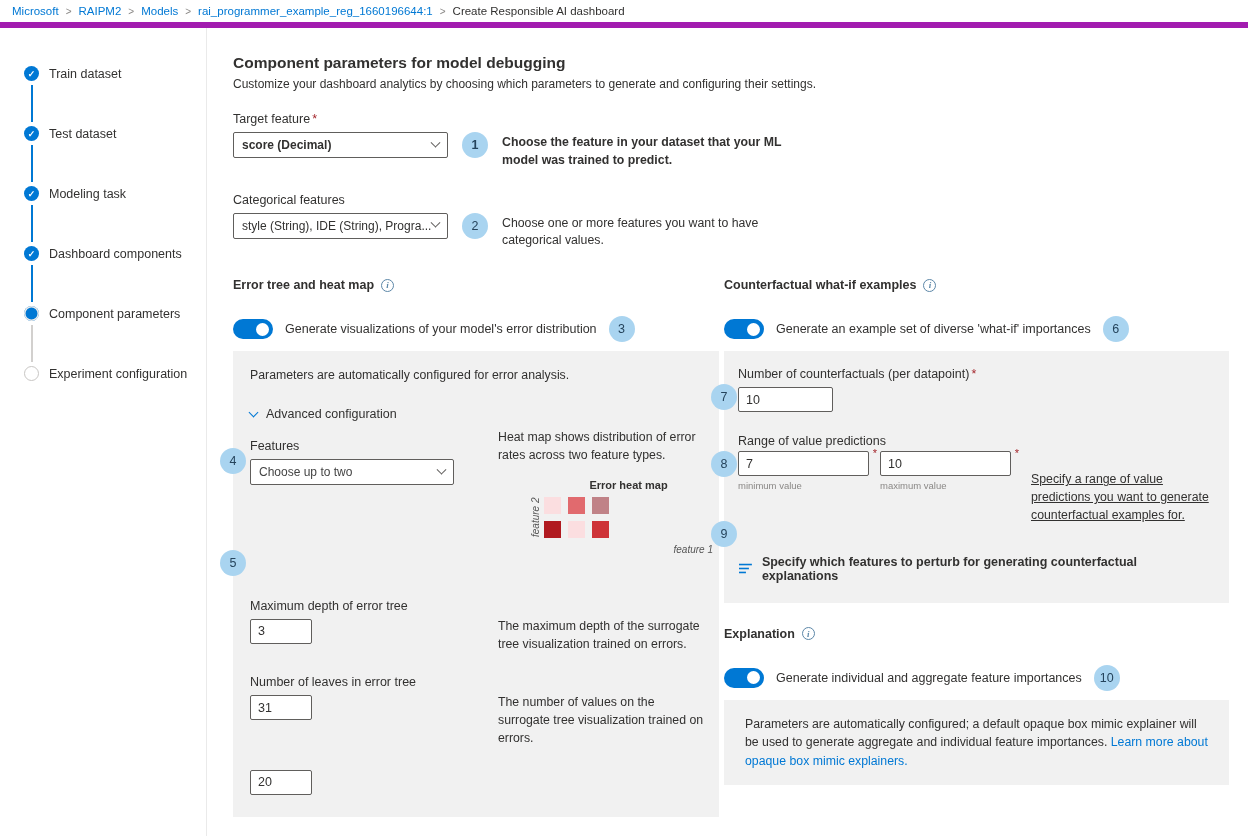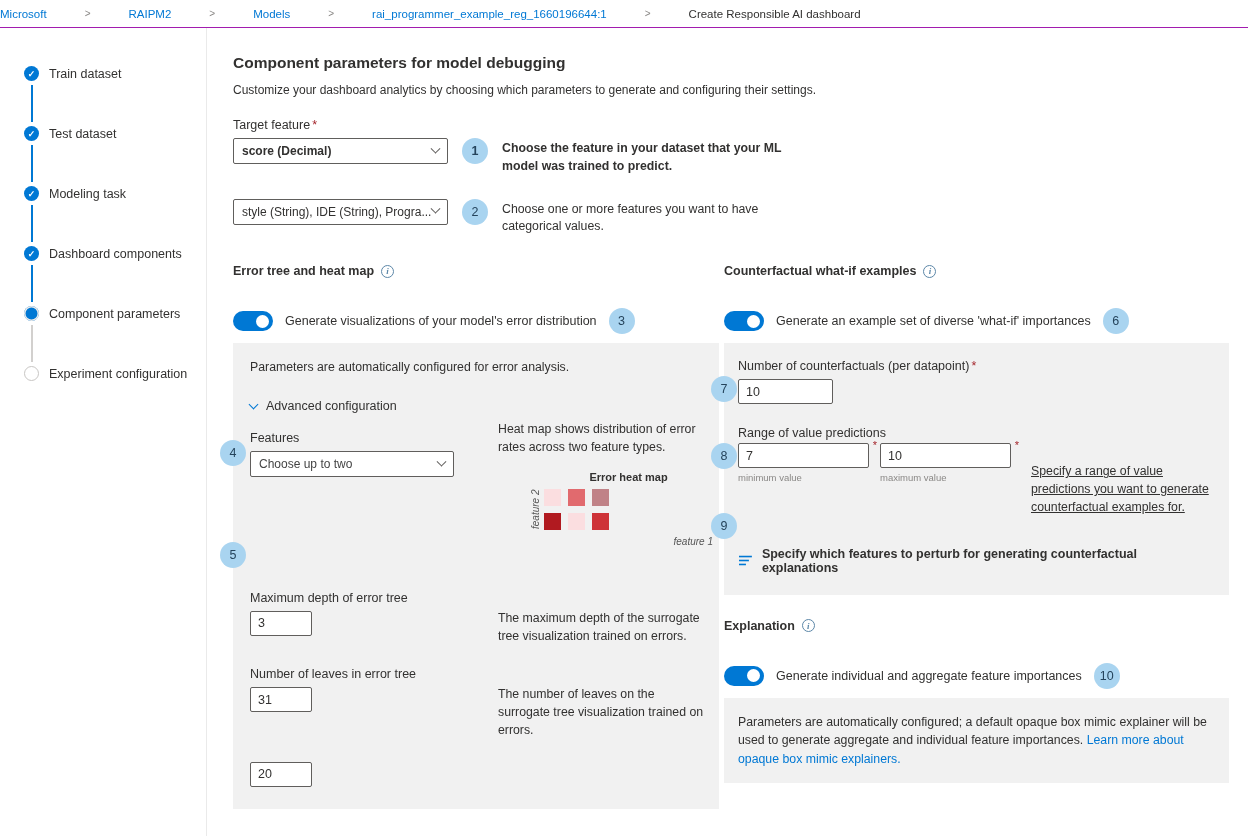--- a/index.html
+++ b/index.html
@@ -1,21 +1,21 @@
 <!DOCTYPE html>
 <html><head>
 <meta charset="utf-8">
 <style>
   * { margin:0; padding:0; box-sizing:border-box; }
   html,body { width:1248px; height:836px; background:#fff; overflow:hidden;
     font-family:"Liberation Sans", sans-serif; color:#323130; }
 
   
-  .breadcrumb { height:28px; display:flex; align-items:center; 
-    border-bottom:1px solid #a21caf; font-size:11.5px; white-space:nowrap;gap:31px; }
+  .breadcrumb { height:28px; display:flex; align-items:center; padding-left:12px;
+    border-bottom:6px solid #a21caf; font-size:11.5px; white-space:nowrap; }
   .crumb-link { color:#0078d4; cursor:pointer; }
   .crumb-current { color:#323130; }
   .crumb-sep { color:#8a8886; margin:0 7px; font-size:10px; }
 
   
   .page { display:flex; height:808px; }
   .sidebar { width:207px; min-width:207px; border-right:1px solid #eaeaea; padding:38px 0 0 24px; }
   .main { flex:1; padding:26px 8px 0 26px; }
 
   
@@ -27,21 +27,21 @@
   .step.current  .step-icon::after { content:''; }
   .step.upcoming .step-icon { background:#fff; border:1px solid #c8c6c4; }
   .step.completed .check { display:block; } .check { display:none; }
   .step-label { font-size:12.5px; }
   .step.current .step-label { font-weight:normal; }
   .connector { width:2.5px; height:37px; margin:4px 0 4px 6.5px; background:#0078d4; }
   .connector.gray { background:#d2d0ce; }
 
   
   .page-title { font-size:15.5px; font-weight:bold; }
-  .page-sub { font-size:12px; margin-top:11px; color:#323130; }
+  .page-sub { font-size:12px; margin-top:5px; color:#323130; }
 
   
   .field-label { font-size:12.5px; margin-bottom:6px; }
   .req { color:#a4262c; margin-left:2px; }
   .dropdown { width:215px; height:26px; border:1px solid #605e5c; border-radius:2px;
     display:flex; align-items:center; padding:0 8px; font-size:12px; background:#fff;
     justify-content:space-between; cursor:pointer; }
   .chev { width:7px; height:7px; border-right:1.3px solid #605e5c; border-bottom:1.3px solid #605e5c;
     transform:rotate(45deg) translate(-2px,-2px); flex:none; }
   .tbox { border:1px solid #605e5c; border-radius:2px; height:25px; font-size:12.5px;
@@ -54,21 +54,21 @@
   .field-row .help { width:290px; margin-top:2px; }
 
   
   .cols { display:flex; gap:5px; margin-top:28px; align-items:flex-start; }
   .col-left { width:486px; }
   .col-right { width:505px; }
   .sec-title { font-size:12.5px; font-weight:bold; display:flex; align-items:center; gap:7px; }
   .info-i { width:13px; height:13px; border-radius:50%; border:1px solid #5c87a8; color:#5c87a8;
     font-size:9px; font-style:italic; font-weight:bold; display:inline-flex; align-items:center;
     justify-content:center; font-family:"Liberation Serif",serif; cursor:pointer; }
-  .toggle-row { display:flex; align-items:center; gap:12px; margin-top:30px; }
+  .toggle-row { display:flex; align-items:center; gap:12px; margin-top:24px; }
   .toggle { width:40px; height:20px; border-radius:10px; background:#0078d4; position:relative;
     flex:none; cursor:pointer; }
   .toggle::after { content:''; position:absolute; top:3.5px; right:4px; width:13px; height:13px;
     border-radius:50%; background:#fff; }
   .toggle-label { font-size:12.5px; }
   .panel { background:#f1f1f1; position:relative; margin-top:9px; }
   .edge-badge { position:absolute; left:-13px; }
 
   
   .panel-left { width:486px; padding:16px 17px 22px 17px; }
@@ -95,21 +95,21 @@
   .range-inputs { display:flex; gap:11px; }
   .rbox { position:relative; }
   .rbox .tbox { width:131px; }
   .rbox .req-float { position:absolute; top:-4px; right:-8px; color:#a4262c; font-size:11px; }
   .rbox .caption { font-size:9.5px; color:#8a8886; margin-top:4px; }
   .range-help { width:198px; margin-top:20px;text-decoration:underline; }
   .perturb-row { display:flex; align-items:center; gap:9px; margin-top:30px; font-size:12.5px; cursor:pointer;font-weight:bold; }
 
   
   .exp-sec { margin-top:24px; }
-  .exp-panel { padding:15px 14px; font-size:12.3px; line-height:1.5; }
+  .exp-panel { padding:15px 21px; font-size:12.3px; line-height:1.5; }
   .link { color:#0078d4; cursor:pointer; }
 </style>
 </head>
 <body>
 
 <div class="breadcrumb">
   <span class="crumb-link">Microsoft</span>
   <span class="crumb-sep">&gt;</span>
   <span class="crumb-link">RAIPM2</span>
   <span class="crumb-sep">&gt;</span>
@@ -174,20 +174,21 @@
         <div class="dropdown">
           <span>score (Decimal)</span>
           <span class="chev"></span>
         </div>
         <span class="badge">1</span>
         <div class="help">Choose the feature in your dataset that your ML model was trained to predict.</div>
       </div>
     </div>
 
     <div style="margin-top:23px;">
+      <div class="field-label">Categorical features</div>
       <div class="field-row" style="margin-top:0;">
         <div class="dropdown">
           <span>style (String), IDE (String), Progra...</span>
           <span class="chev"></span>
         </div>
         <span class="badge">2</span>
         <div class="help">Choose one or more features you want to have categorical values.</div>
       </div>
     </div>
 
@@ -243,21 +244,21 @@
             <div class="et-field" style="margin-top:44px;">
               <div class="field-label">Maximum depth of error tree</div>
               <input class="tbox" value="3" style="">
             </div>
             <div class="et-help help" style="margin-top:44px;">The maximum depth of the surrogate tree visualization trained on errors.</div>
 
             <div class="et-field">
               <div class="field-label">Number of leaves in error tree</div>
               <input class="tbox" value="31" style="">
             </div>
-            <div class="et-help help">The number of leaves on the surrogate tree visualization trained on errors.</div>
+            <div class="et-help help">The number of values on the surrogate tree visualization trained on errors.</div>
 
             <div class="et-field" style="width:225px;">
               <input class="tbox" value="20" style="">
             </div>
           </div>
         </div>
       </div>
 
       <div class="col-right">
         <div class="sec-title">

